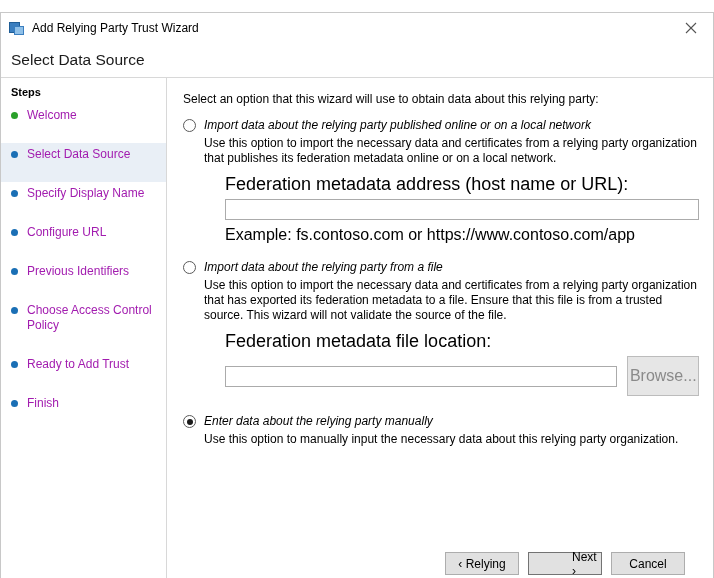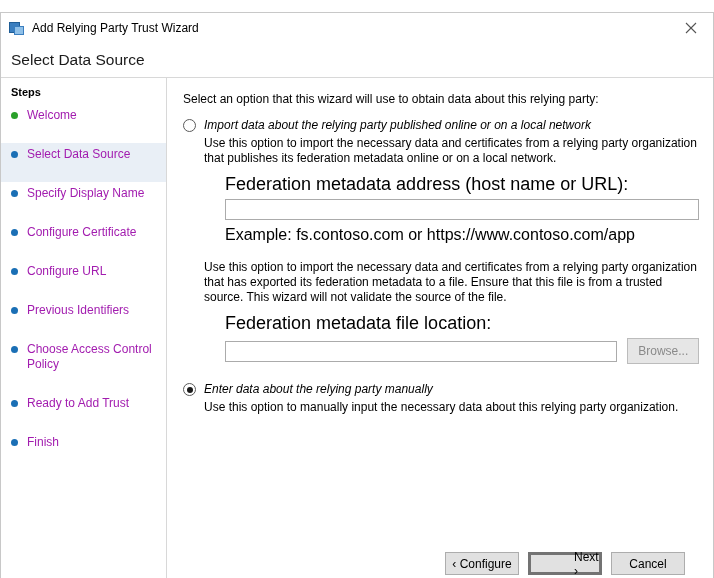--- a/index.html
+++ b/index.html
@@ -212,25 +212,25 @@
   }
   .tb-wide { width: 493px; }
   .tb-mid { width: 406px; }
   .example {
     font-size: 16px;
     margin: 0 0 12px 42px;
   }
   .browse-btn {
     margin-left: 10px;
     width: 74px;
-    height: 26px;
+    height: 40px;
     background: #e6e6e6;
     border: 1px solid #bcbcbc;
     color: #8a8a8a;
-    font-size: 12px;
+    font-size: 16px;
     font-family: "Liberation Sans", sans-serif;
     display: flex;
     align-items: center;
     justify-content: center;
     box-sizing: border-box;
   }
   .spacer { flex: 1 1 auto; }
   
   .footer {
     display: flex;
@@ -247,21 +247,21 @@
     border: 1px solid #adadad;
     font-size: 12px;
     font-family: "Liberation Sans", sans-serif;
     color: #000;
     display: flex;
     align-items: center;
     justify-content: center;
     box-sizing: border-box;
   }
   .btn.default {
-    border: 3px solid #737373;
+    border: 1px solid #737373;
     background: #e1e1e1;
     padding-left: 43px;
   }
 </style>
 </head>
 <body>
 
 <div class="window">
 
   <div class="titlebar">
@@ -296,24 +296,20 @@
       <div class="step-item current">
         <span class="bullet"></span>
         <span>Select Data Source</span>
       </div>
       <div class="step-item">
         <span class="bullet"></span>
         <span>Specify Display Name</span>
       </div>
       <div class="step-item">
         <span class="bullet"></span>
-        <span>Configure Certificate</span>
-      </div>
-      <div class="step-item">
-        <span class="bullet"></span>
         <span>Configure URL</span>
       </div>
       <div class="step-item">
         <span class="bullet"></span>
         <span>Previous Identifiers</span>
       </div>
       <div class="step-item">
         <span class="bullet"></span>
         <span>Choose Access Control Policy</span>
       </div>
@@ -338,39 +334,43 @@
         </div>
         <p class="desc">Use this option to import the necessary data and certificates from a relying party organization that publishes its federation metadata online or on a local network.</p>
         <div class="field-label">Federation metadata address (host name or URL):</div>
         <div class="field-row">
           <input class="textbox tb-wide" type="text" value="" style="">
         </div>
         <p class="example">Example: fs.contoso.com or https://www.contoso.com/app</p>
       </div>
 
       <div class="option-block">
+        <div class="radio-row">
+          <span class="radio"></span>
+          <span class="radio-label">Import data about the relying party from a file</span>
+        </div>
         <p class="desc">Use this option to import the necessary data and certificates from a relying party organization that has exported its federation metadata to a file. Ensure that this file is from a trusted source. This wizard will not validate the source of the file.</p>
         <div class="field-label">Federation metadata file location:</div>
         <div class="field-row">
           <input class="textbox tb-mid" type="text" value="" style="">
           <div class="browse-btn">Browse...</div>
         </div>
       </div>
 
       <div class="option-block" style="margin-top:8px;">
         <div class="radio-row">
           <span class="radio checked"></span>
           <span class="radio-label">Enter data about the relying party manually</span>
         </div>
         <p class="desc">Use this option to manually input the necessary data about this relying party organization.</p>
       </div>
 
       <div class="spacer"></div>
 
       <div class="footer">
-        <div class="btn">‹ Configure</div>
+        <div class="btn">‹ Relying</div>
         <div class="btn default">Next ›</div>
         <div class="btn">Cancel</div>
       </div>
 
     </div>
   </div>
 </div>
 
 </body></html>

